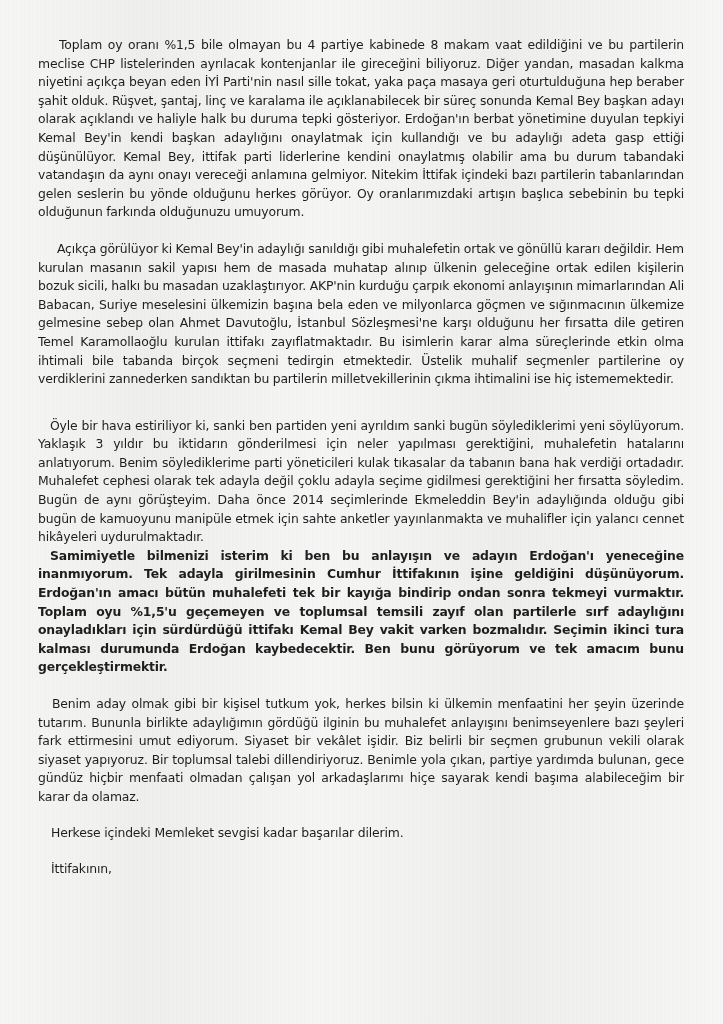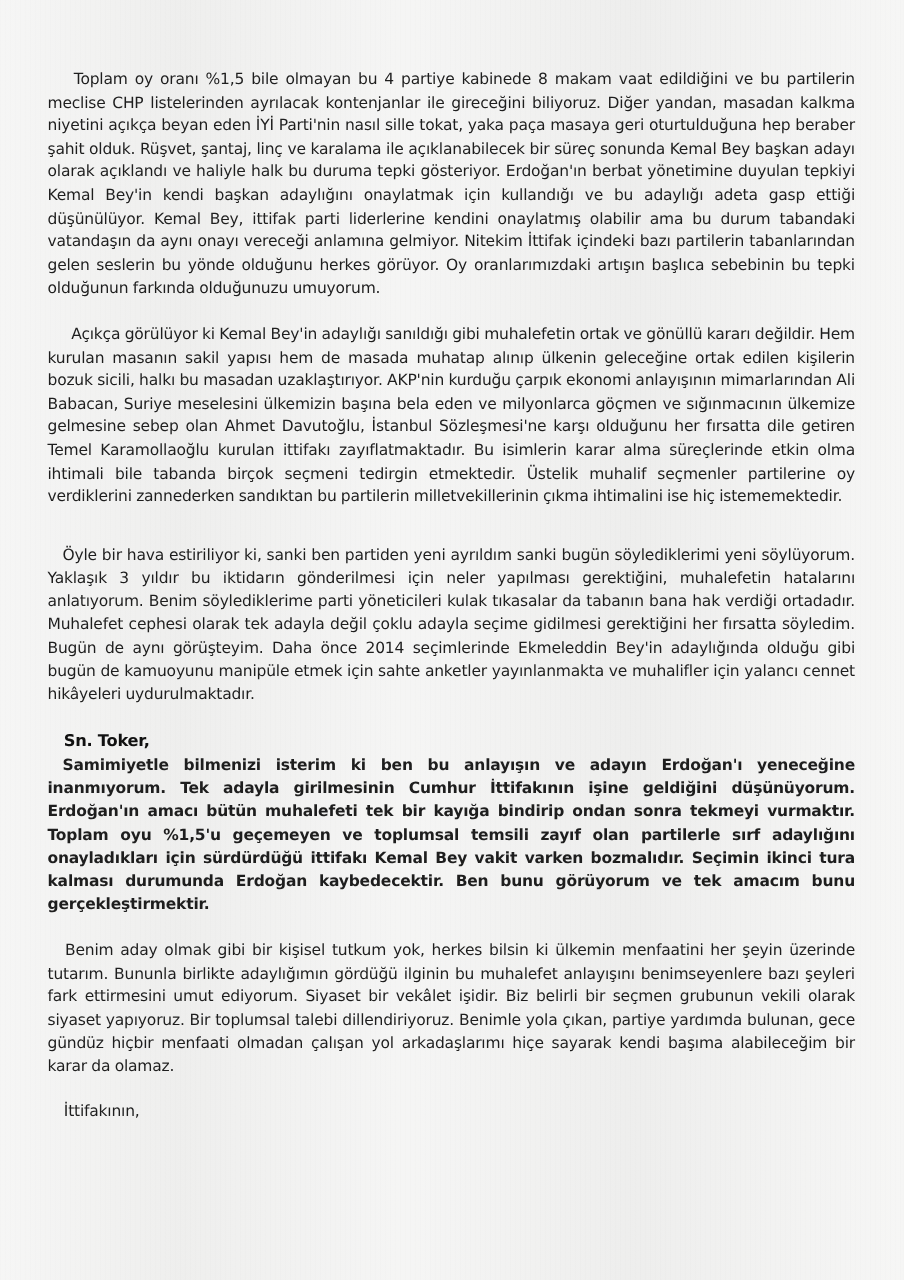--- a/index.html
+++ b/index.html
@@ -14,21 +14,21 @@
       background-image:
         linear-gradient(90deg, rgba(255,255,255,0.35) 0%, rgba(230,230,229,0.25) 20%, rgba(255,255,255,0.3) 45%, rgba(228,228,227,0.25) 70%, rgba(255,255,255,0.35) 100%),
         repeating-linear-gradient(90deg, rgba(0,0,0,0.012) 0px, rgba(0,0,0,0.012) 1px, transparent 1px, transparent 4px);
       font-family: "DejaVu Sans", sans-serif;
       color: #1e1e1e;
       position: relative;
     }
     .page {
       position: absolute;
       left: 38px;
-      top: 54px;
+      top: 36px;
       width: 646px;
     }
     .para {
       margin: 0;
       font-size: 12.4px;
       line-height: 18.6px;
       text-align: justify;
       letter-spacing: -0.15px;
       word-spacing: -0.3px;
     }
@@ -55,18 +55,18 @@
     .closing + .closing { margin-top: 18px; }
   </style>
 </head>
 <body>
 
 <div class="page">
   <p class="para p1">Toplam oy oranı %1,5 bile olmayan bu 4 partiye kabinede 8 makam vaat edildiğini ve bu partilerin meclise CHP listelerinden ayrılacak kontenjanlar ile gireceğini biliyoruz. Diğer yandan, masadan kalkma niyetini açıkça beyan eden İYİ Parti'nin nasıl sille tokat, yaka paça masaya geri oturtulduğuna hep beraber şahit olduk. Rüşvet, şantaj, linç ve karalama ile açıklanabilecek bir süreç sonunda Kemal Bey başkan adayı olarak açıklandı ve haliyle halk bu duruma tepki gösteriyor. Erdoğan'ın berbat yönetimine duyulan tepkiyi Kemal Bey'in kendi başkan adaylığını onaylatmak için kullandığı ve bu adaylığı adeta gasp ettiği düşünülüyor. Kemal Bey, ittifak parti liderlerine kendini onaylatmış olabilir ama bu durum tabandaki vatandaşın da aynı onayı vereceği anlamına gelmiyor. Nitekim İttifak içindeki bazı partilerin tabanlarından gelen seslerin bu yönde olduğunu herkes görüyor. Oy oranlarımızdaki artışın başlıca sebebinin bu tepki olduğunun farkında olduğunuzu umuyorum.</p>
   <p class="para p2">Açıkça görülüyor ki Kemal Bey'in adaylığı sanıldığı gibi muhalefetin ortak ve gönüllü kararı değildir. Hem kurulan masanın sakil yapısı hem de masada muhatap alınıp ülkenin geleceğine ortak edilen kişilerin bozuk sicili, halkı bu masadan uzaklaştırıyor. AKP'nin kurduğu çarpık ekonomi anlayışının mimarlarından Ali Babacan, Suriye meselesini ülkemizin başına bela eden ve milyonlarca göçmen ve sığınmacının ülkemize gelmesine sebep olan Ahmet Davutoğlu, İstanbul Sözleşmesi'ne karşı olduğunu her fırsatta dile getiren Temel Karamollaoğlu kurulan ittifakı zayıflatmaktadır. Bu isimlerin karar alma süreçlerinde etkin olma ihtimali bile tabanda birçok seçmeni tedirgin etmektedir. Üstelik muhalif seçmenler partilerine oy verdiklerini zannederken sandıktan bu partilerin milletvekillerinin çıkma ihtimalini ise hiç istememektedir.</p>
   <p class="para p3">Öyle bir hava estiriliyor ki, sanki ben partiden yeni ayrıldım sanki bugün söylediklerimi yeni söylüyorum. Yaklaşık 3 yıldır bu iktidarın gönderilmesi için neler yapılması gerektiğini, muhalefetin hatalarını anlatıyorum. Benim söylediklerime parti yöneticileri kulak tıkasalar da tabanın bana hak verdiği ortadadır. Muhalefet cephesi olarak tek adayla değil çoklu adayla seçime gidilmesi gerektiğini her fırsatta söyledim. Bugün de aynı görüşteyim. Daha önce 2014 seçimlerinde Ekmeleddin Bey'in adaylığında olduğu gibi bugün de kamuoyunu manipüle etmek için sahte anketler yayınlanmakta ve muhalifler için yalancı cennet hikâyeleri uydurulmaktadır.</p>
 
-  <div class="heading">Sn. Toker,</div>
   <p class="para p4">Samimiyetle bilmenizi isterim ki ben bu anlayışın ve adayın Erdoğan'ı yeneceğine inanmıyorum. Tek adayla girilmesinin Cumhur İttifakının işine geldiğini düşünüyorum. Erdoğan'ın amacı bütün muhalefeti tek bir kayığa bindirip ondan sonra tekmeyi vurmaktır. Toplam oyu %1,5'u geçemeyen ve toplumsal temsili zayıf olan partilerle sırf adaylığını onayladıkları için sürdürdüğü ittifakı Kemal Bey vakit varken bozmalıdır. Seçimin ikinci tura kalması durumunda Erdoğan kaybedecektir. Ben bunu görüyorum ve tek amacım bunu gerçekleştirmektir.</p>
   <p class="para p5">Benim aday olmak gibi bir kişisel tutkum yok, herkes bilsin ki ülkemin menfaatini her şeyin üzerinde tutarım. Bununla birlikte adaylığımın gördüğü ilginin bu muhalefet anlayışını benimseyenlere bazı şeyleri fark ettirmesini umut ediyorum. Siyaset bir vekâlet işidir. Biz belirli bir seçmen grubunun vekili olarak siyaset yapıyoruz. Bir toplumsal talebi dillendiriyoruz. Benimle yola çıkan, partiye yardımda bulunan, gece gündüz hiçbir menfaati olmadan çalışan yol arkadaşlarımı hiçe sayarak kendi başıma alabileceğim bir karar da olamaz.</p>
 
+  <div class="closing">Herkese içindeki Memleket sevgisi kadar başarılar dilerim.</div>
   <div class="closing">İttifakının,</div>
 </div>
 
 </body></html>

